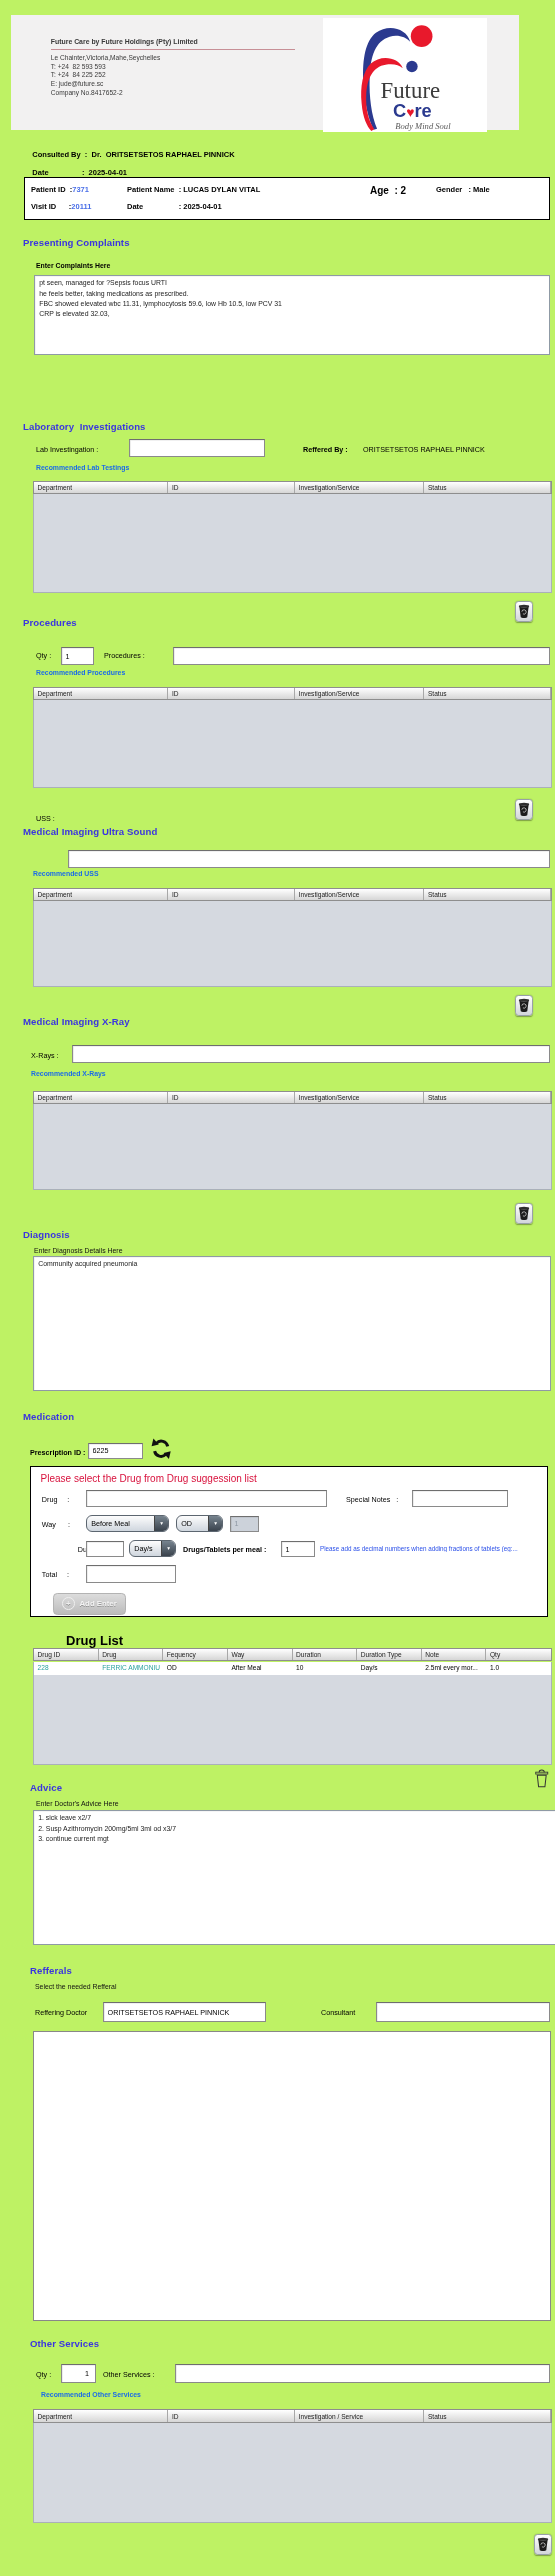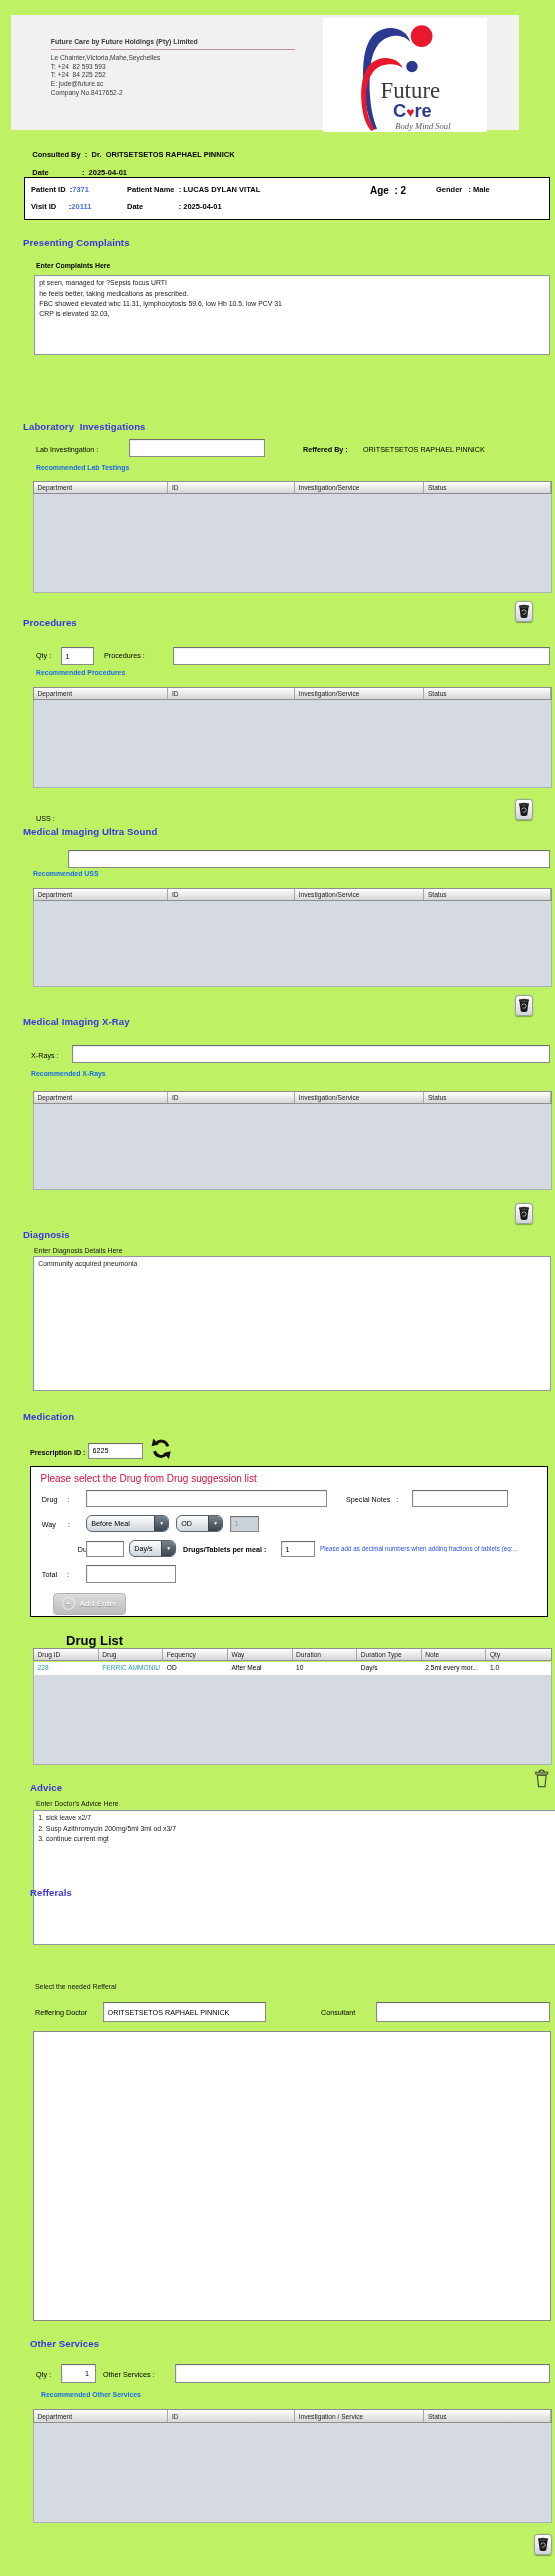--- a/index.html
+++ b/index.html
@@ -265,21 +265,21 @@
       <rect x="2.5" y="5" width="19" height="3" fill="none" stroke="#333" stroke-width="1.4"></rect>
       <path d="M5 10 L7 28 L17 28 L19 10 Z" fill="none" stroke="#333" stroke-width="1.6"></path>
     </svg>
   </div>
   <div class="abs sec-title" style="left:30px;top:1782px;">Advice</div>
   <div class="abs small-lbl" style="left:36px;top:1800px;">Enter Doctor's Advice Here</div>
   <textarea class="ta" style="left: 33px; top: 1810px; width: 554px; height: 135px;">1. sick leave x2/7
 2. Susp Azithromycin 200mg/5ml 3ml od x3/7
 3. continue current mgt</textarea>
 
-  <div class="abs sec-title" style="left:30px;top:1887px;">Refferals</div>
+  <div class="abs sec-title" style="left:30px;top:1965px;">Refferals</div>
   <div class="abs small-lbl" style="left:35px;top:1983px;">Select the needed Refferal</div>
   <div class="abs lbl" style="left:35px;top:2008px;">Reffering Doctor</div>
   <input class="tb" style="left: 103px; top: 2002px; width: 163px; height: 20.3px;" value="ORITSETSETOS RAPHAEL PINNICK">
   <div class="abs lbl" style="left:321px;top:2008px;">Consultant</div>
   <input class="tb" style="left: 376px; top: 2002px; width: 174px; height: 20.3px;" value="">
   <div class="abs" style="left:33px;top:2031px;width:518px;height:290px;border:0.6px solid #888;background:#fff;box-sizing:border-box;"></div>
 
   <div class="abs sec-title" style="left:30px;top:2338px;">Other Services</div>
   <div class="abs lbl" style="left:36px;top:2370px;">Qty :</div>
   <input class="tb" style="left: 61px; top: 2364px; width: 35px; height: 19px; text-align: right; padding-right: 6px;" value="1">

